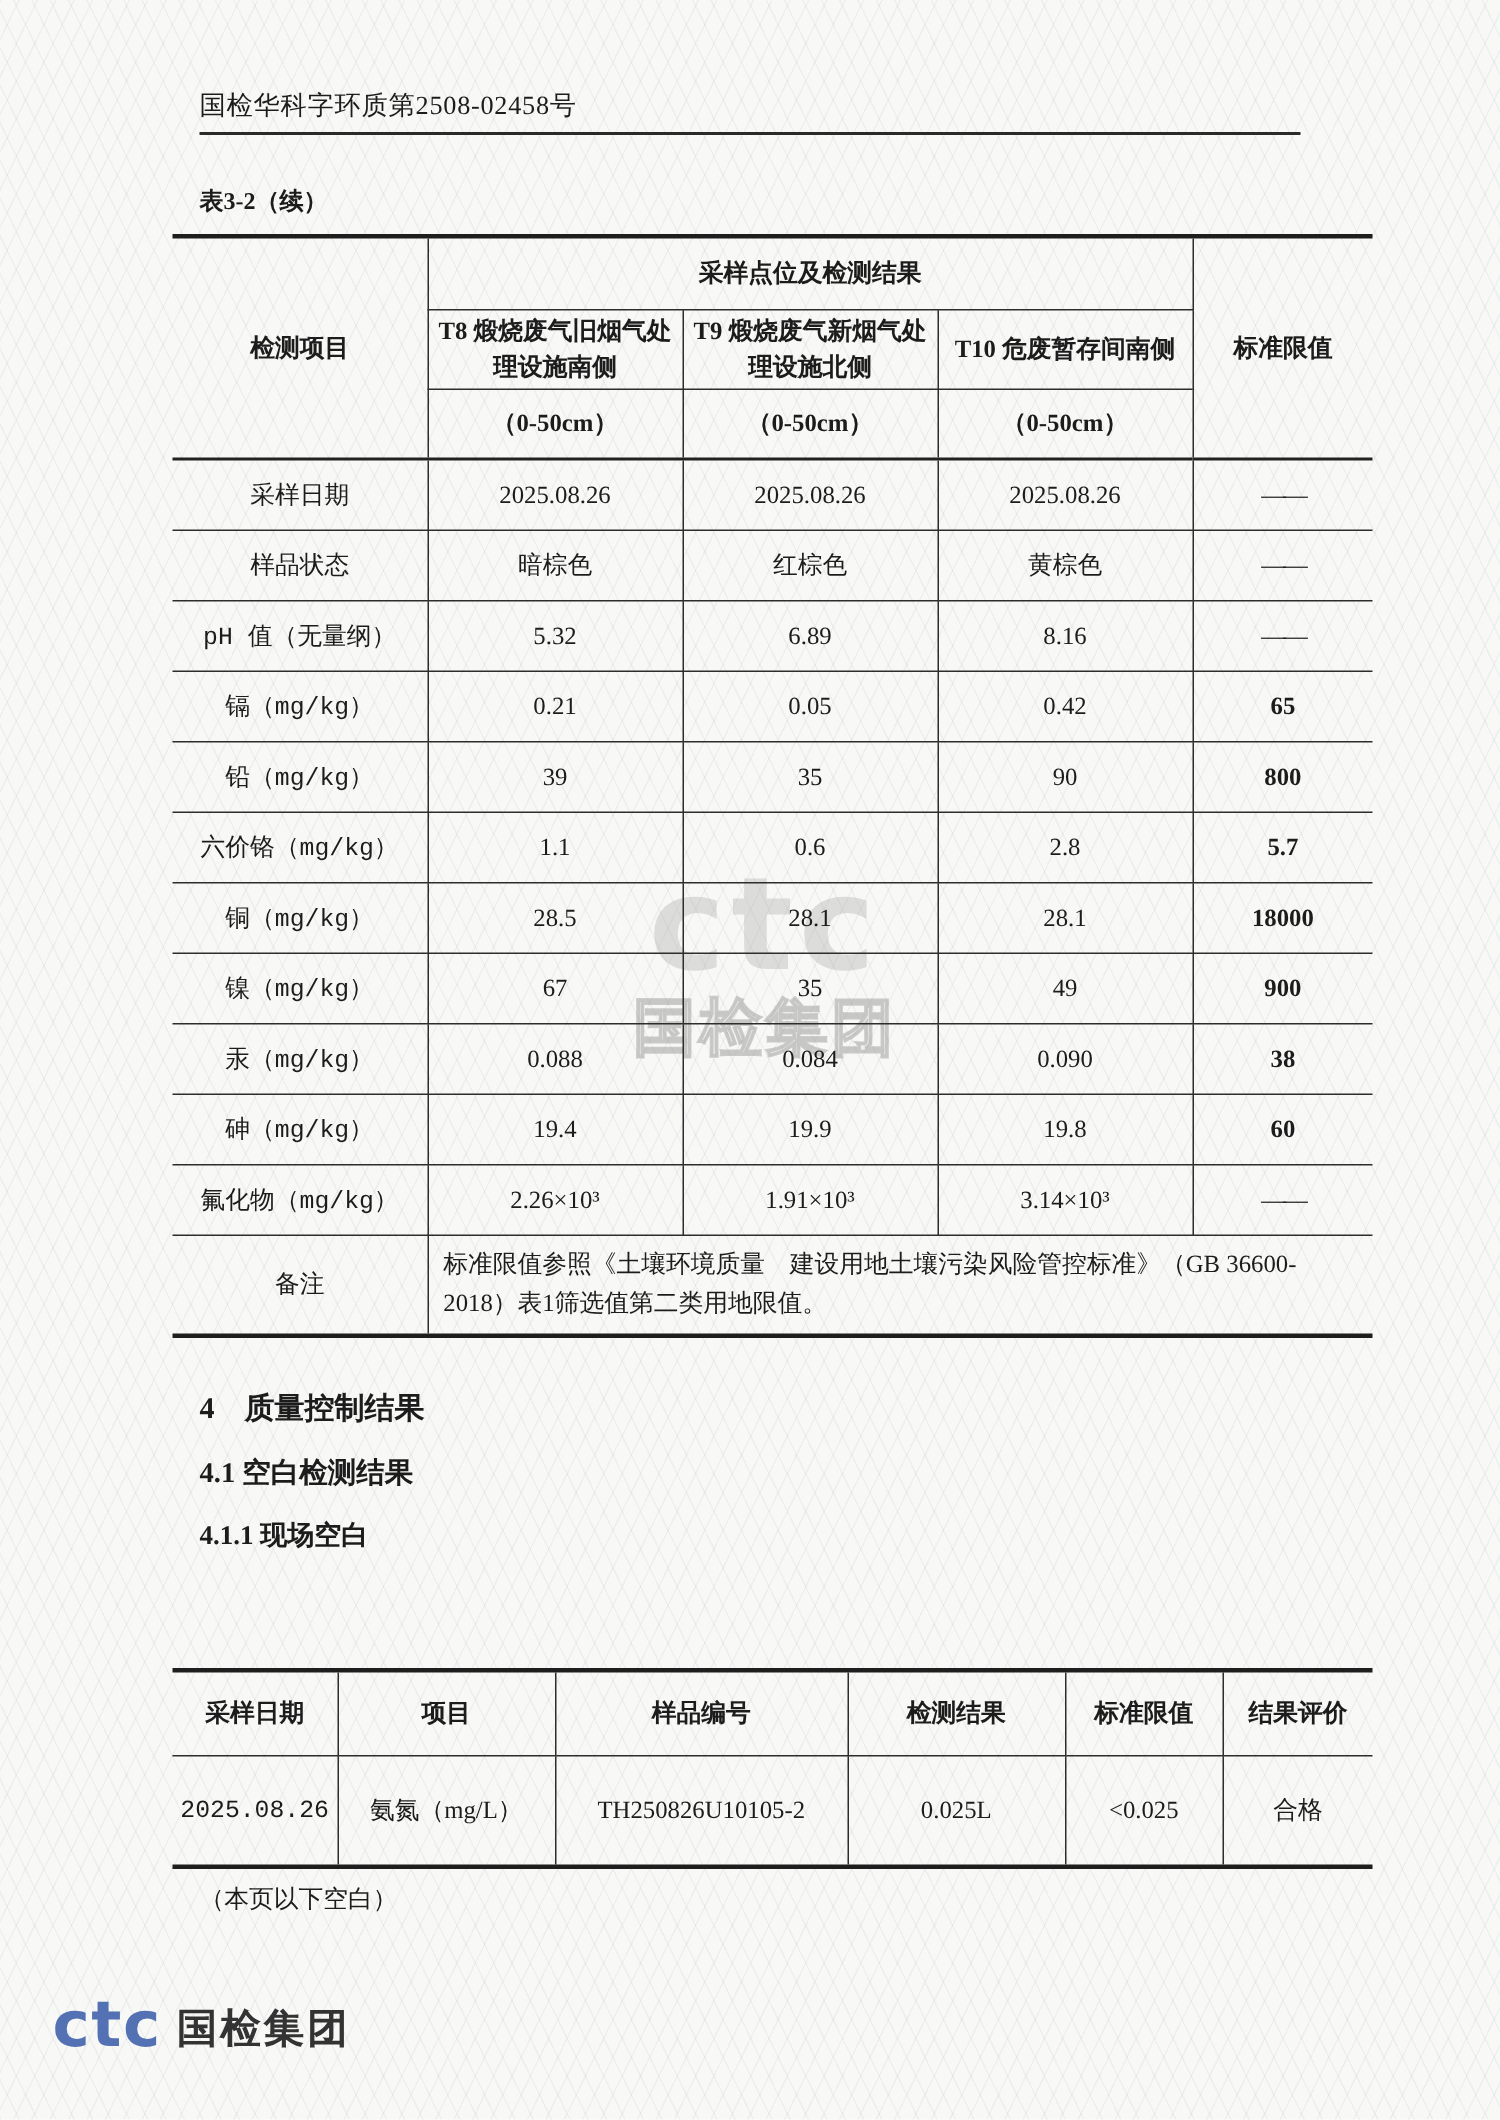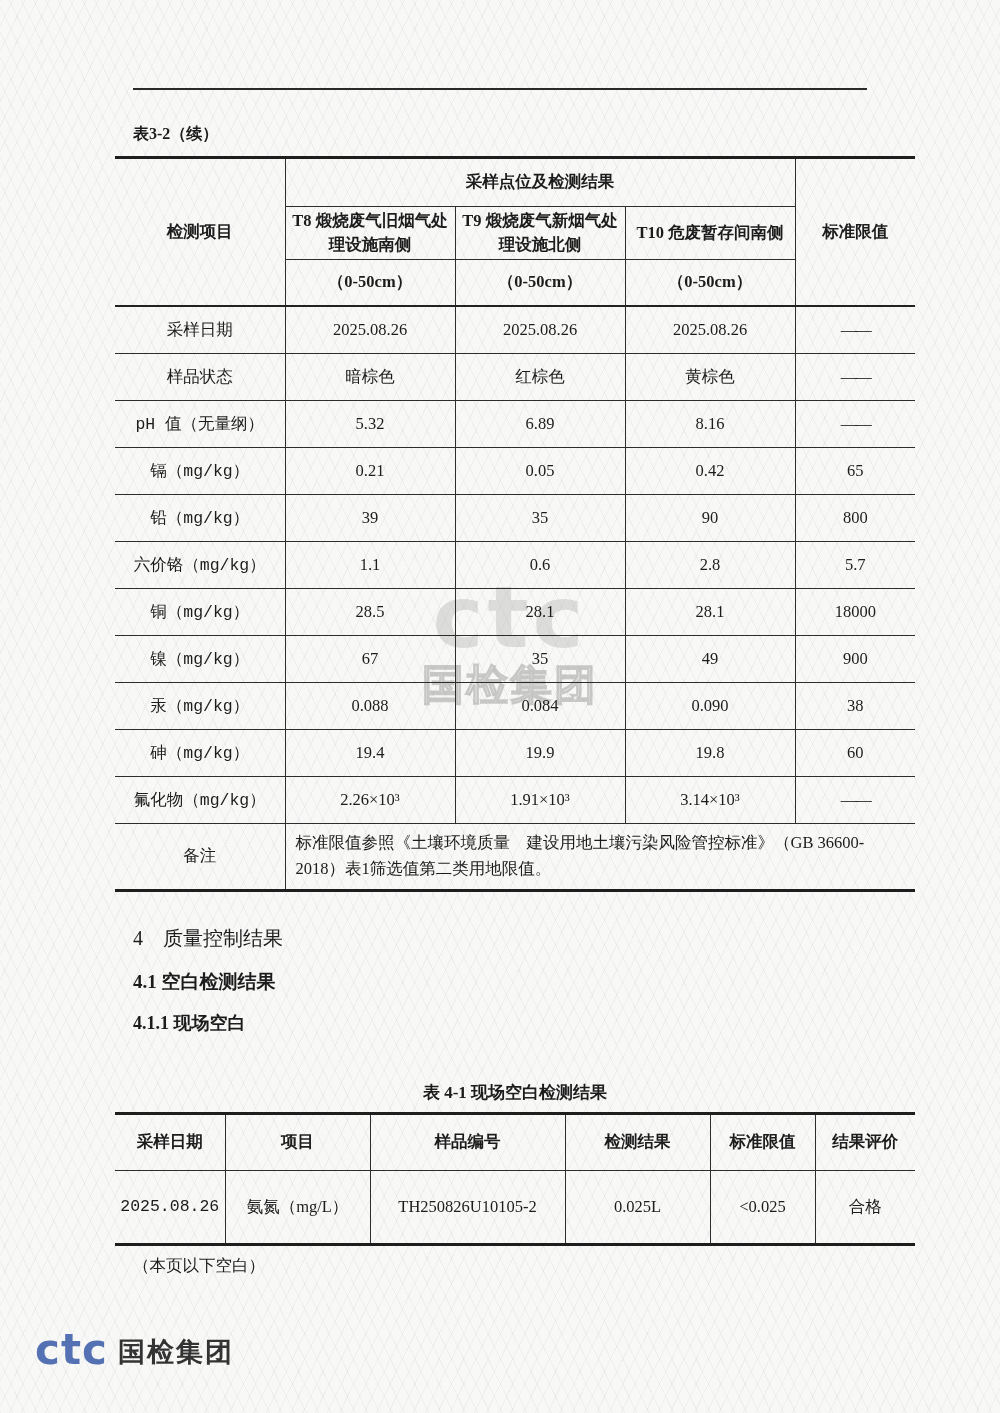--- a/index.html
+++ b/index.html
@@ -37,24 +37,24 @@
   tr.last td{ border-bottom:none; }
   .hcell{ font-weight:bold; }
   .hrow1{ height:47px; }
   .hrow2{ height:53px; }
   .hrow2 td{ line-height:24px; }
   .hrow3{ height:47px; }
   .hrow3 td, td.hspan{ border-bottom:2px solid #222; }
   .drow{ height:47px; }
   .nrow{ height:66px; }
   td.note{ text-align:left; font-size:16.5px; padding:6px 10px; line-height:26px; }
-  td.b{ font-weight:normal; }
+  td.b{ font-weight:bold; }
   td.dash, .dash{ letter-spacing:-2px; }
 
-  .h1{ position:absolute; left:133px; top:925px; font-size:20px; font-weight:normal; }
+  .h1{ position:absolute; left:133px; top:925px; font-size:20px; font-weight:bold; }
   .h2{ position:absolute; left:133px; top:969px; font-size:19px; font-weight:bold; }
   .h3{ position:absolute; left:133px; top:1011px; font-size:18px; font-weight:bold; }
   .para{ position:absolute; left:163px; top:1046px; width:720px; font-size:17px; }
   .t41-caption{ position:absolute; left:115px; top:1081px; width:800px; text-align:center;
                 font-size:17px; font-weight:bold; }
   .t41wrap{ position:absolute; left:115px; top:1112px; width:800px;
             border-top:3px solid #1e1e1e; border-bottom:3px solid #1e1e1e; }
   .t41 .hrow{ height:55px; }
   .t41 .vrow{ height:73px; }
 
@@ -65,20 +65,21 @@
   .logo-ctc{ font-size:42px; line-height:40px; font-weight:bold; color:#5471b3; letter-spacing:1px; }
   .logo-name{ font-size:27px; font-weight:bold; color:#333; letter-spacing:2px; margin-left:10px; padding-top:4px; }
   .page-num{ position:absolute; left:0; right:0; top:1340px; text-align:center;
              font-size:15.5px; letter-spacing:3px; }
 </style>
 </head>
 <body>
 
 <div class="page">
 
+  <div class="doc-number">国检华科字环质第2508-02458号</div>
   <div class="doc-rule"></div>
 
   <div class="t32-caption">表3-2（续）</div>
 
   <div class="watermark">
     <div class="wm-ctc">ctc</div>
     <div class="wm-name">国检集团</div>
   </div>
 
   <div class="t32wrap">
@@ -189,21 +190,20 @@
         <td colspan="4" class="note no-r">标准限值参照《土壤环境质量　建设用地土壤污染风险管控标准》（GB 36600-2018）表1筛选值第二类用地限值。</td>
       </tr>
     </tbody>
       </table>
   </div>
 
   <div class="h1">4　质量控制结果</div>
   <div class="h2">4.1 空白检测结果</div>
   <div class="h3">4.1.1 现场空白</div>
 
-  <div class="t41-caption">表 4-1 现场空白检测结果</div>
 
   <div class="t41wrap">
     <table class="t41">
       <colgroup>
           <col style="width:110px">
           <col style="width:145px">
           <col style="width:195px">
           <col style="width:145px">
           <col style="width:105px">
           <col style="width:100px">

